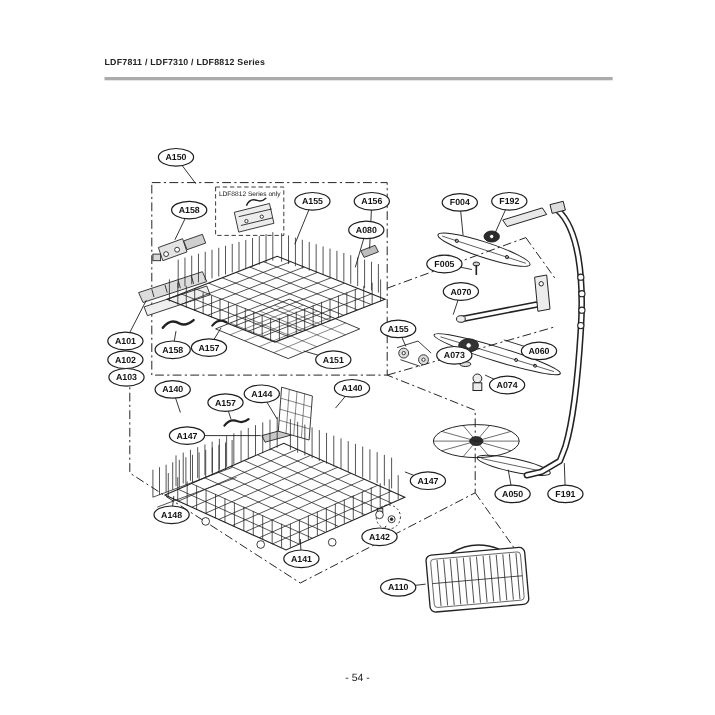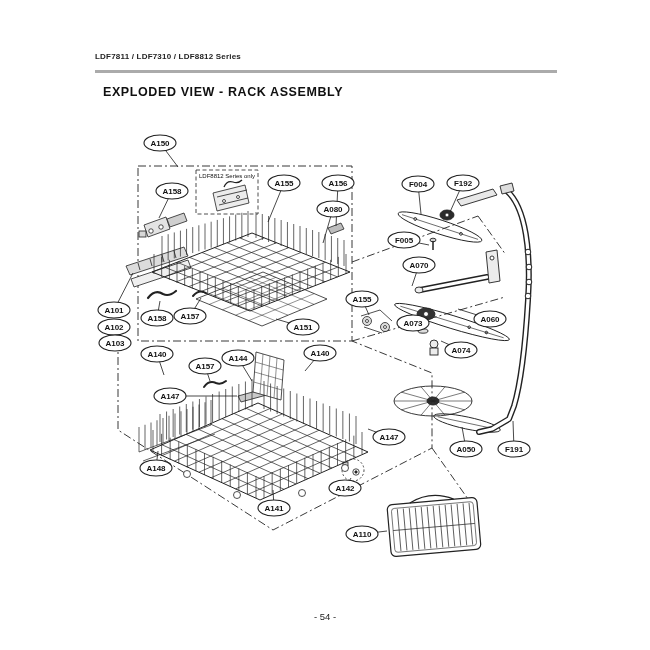--- a/index.html
+++ b/index.html
@@ -15,21 +15,20 @@
   svg{position:absolute;top:0;left:0;}
   svg text{font-family:"Liberation Sans",sans-serif;}
 </style>
 </head>
 <body>
 
 <div class="page">
 
   <div class="header">LDF7811 / LDF7310 / LDF8812 Series</div>
   <div class="rule"></div>
-  <div class="title">EXPLODED VIEW - RACK ASSEMBLY</div>
 
   <svg id="diagram-svg" viewBox="0 0 650 650" width="650" height="650">
 
     <g fill="none" stroke="#222" stroke-width="0.9" stroke-dasharray="8 3 2 3">
       <rect x="138" y="166" width="214" height="175"></rect>
       <line x1="352" y1="262" x2="478" y2="216"></line>
       <line x1="478" y1="216" x2="506" y2="255"></line>
       <line x1="352" y1="341" x2="505" y2="297"></line>
       <polyline points="118,341 118,430 273,530 432,448 432,373 352,341"></polyline>
       <line x1="432" y1="448" x2="468" y2="499"></line>

